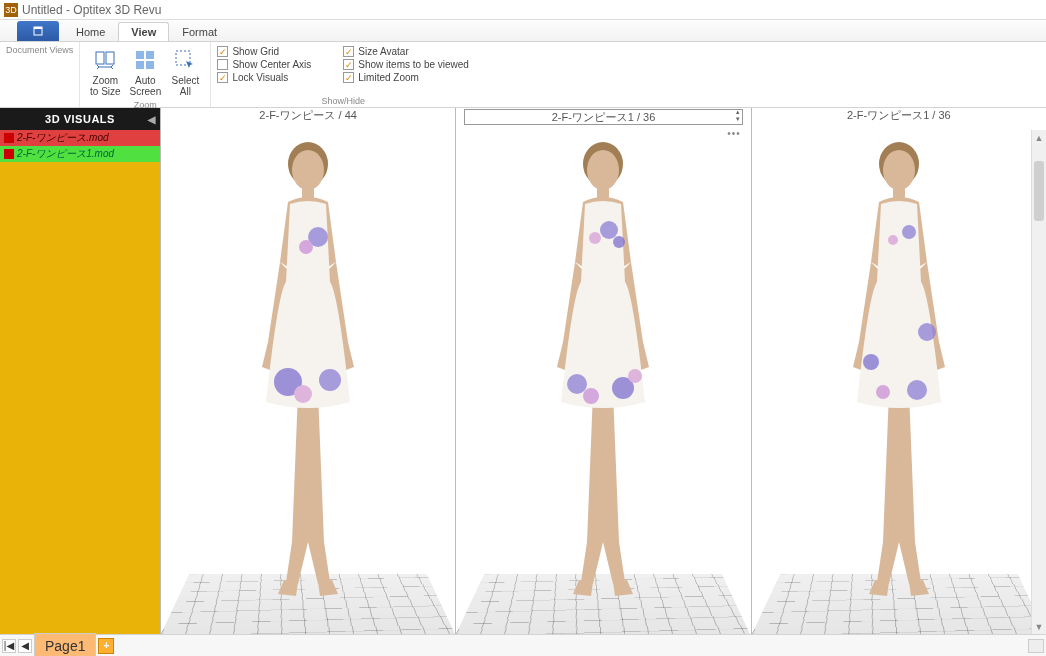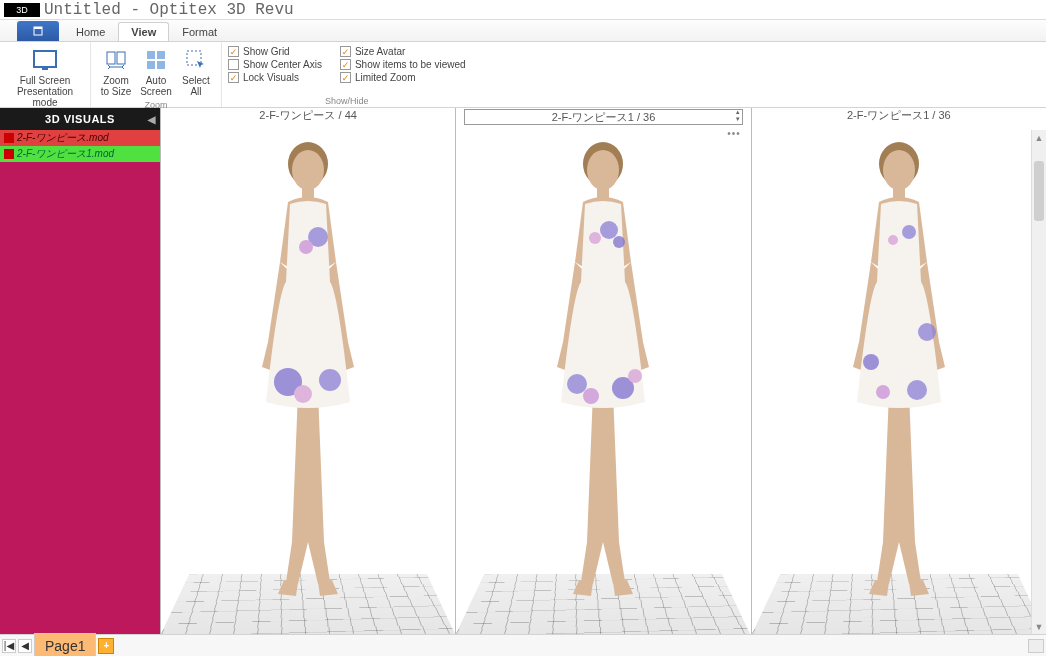--- a/index.html
+++ b/index.html
@@ -1,19 +1,19 @@
 <!DOCTYPE html>
 <html><head>
 <meta charset="utf-8">
 <style>
 * { box-sizing: border-box; margin: 0; padding: 0; font-family: "Segoe UI", Tahoma, sans-serif; }
 body { width: 1046px; height: 656px; background: #fff; overflow: hidden; font-size: 11px; color: #333; }
 .titlebar { height: 20px; background: #fff; border-bottom: 1px solid #ddd; display: flex; align-items: center; padding: 0 4px; gap: 4px; }
-.titlebar .app-icon { width: 36px; height: 14px; background: #000000; display:flex; align-items:center; justify-content:center; color:#fff; font-size:9px; }
-.titlebar .title { font-size: 16px; color: #666; font-family: Liberation Mono, monospace; }
+.titlebar .app-icon { width: 14px; height: 14px; background: #a16207; display:flex; align-items:center; justify-content:center; color:#fff; font-size:9px; }
+.titlebar .title { font-size: 12px; color: #666; }
 
 .tabbar { height: 22px; background: linear-gradient(#fdfdfd,#f2f2f2); display: flex; align-items: flex-end; padding-left: 17px; border-bottom: 1px solid #d3d3d3; }
 .file-btn { width: 42px; height: 20px; background: linear-gradient(#3f76c9,#2c5aa6); border-radius: 3px 3px 0 0; margin-right: 4px; display:flex; align-items:center; justify-content:center; }
 .file-btn svg { width:10px; height:10px; fill:#fff;}
 .tab { padding: 3px 12px; font-size: 11px; color:#444; border:1px solid transparent; border-bottom:none; cursor:pointer; }
 .tab.active { background:#fff; border-color:#d0d0d0; border-radius:3px 3px 0 0;font-weight:bold;}
 
 .ribbon { height: 66px; background:#fff; border-bottom:1px solid #d3d3d3; display:flex; font-size:10px; }
 .ribbon-group { display:flex; flex-direction:column; align-items:center; border-right:1px solid #e6e6e6; padding:2px 6px 1px 6px;}
 .ribbon-group .content { flex:1; display:flex; align-items:flex-start; gap:2px; }
@@ -21,21 +21,21 @@
 .big-btn { display:flex; flex-direction:column; align-items:center; justify-content:flex-start; width:52px; padding:2px 2px; cursor:pointer;}
 .big-btn .ico { width:28px; height:28px; display:flex; align-items:center; justify-content:center; margin-bottom:1px;}
 .big-btn .txt { text-align:center; font-size:10px; line-height:11px; color:#444;}
 .big-btn.narrow{width:38px;}
 .check-col { display:flex; flex-direction:column; gap:2px; padding-top:2px; }
 .check-row { display:flex; align-items:center; gap:4px; white-space:nowrap; font-size:10px; color:#444; }
 .check-row .box { width:11px; height:11px; border:1px solid #999; background:#fff; display:flex; align-items:center; justify-content:center; font-size:9px; color:#e08000; }
 .check-row .box.checked::before{content:"✓";}
 
 .workspace { display:flex; height:526px; }
-.sidebar { width:160px; background:#be185d; display:flex; flex-direction:column; }
+.sidebar { width:160px; background:#eab308; display:flex; flex-direction:column; }
 .sidebar-header { height:22px; background:#1a1a1a; color:#fff; font-weight:bold; font-size:11px; display:flex; align-items:center; justify-content:center; position:relative; letter-spacing:0.5px;}
 .sidebar-header .collapse { position:absolute; right:4px; color:#aaa; font-size:10px; cursor:pointer;}
 .side-item { height:16px; display:flex; align-items:center; padding:0 4px; gap:3px; font-size:10px; color:#333; cursor:pointer;font-style:italic;}
 .side-item.red { background:#e04040; color:#400; }
 .side-item.green { background:#50e040; color:#063; }
 .side-item .flag{width:10px;height:10px;background:#c00;}
 .viewports { flex:1; background:#fff; display:flex; position:relative;}
 .vp { flex:1; position:relative; border-left:1px solid #bbb; background:#fff; overflow:hidden;}
 .vp:first-child{border-left:none;}
 .vp-title { position:absolute; top:0; left:0; right:0; height:18px; text-align:center; font-size:11px; color:#555; background:rgba(255,255,255,0.8);}
@@ -81,31 +81,20 @@
         <rect x="1" y="1" width="8" height="2" fill="#fff"></rect>
       </svg>
   </div>
   <div class="tab">Home</div>
   <div class="tab active">View</div>
   <div class="tab">Format</div>
 </div>
 
 <div class="ribbon">
   <div class="ribbon-group">
-    <div class="content">
-      <div class="big-btn" style="width:78px">
-        <div class="ico">
-          <svg width="26" height="22" viewBox="0 0 26 22">
-              <rect x="2" y="2" width="22" height="16" fill="none" stroke="#3a6fb7" stroke-width="2"></rect>
-              <rect x="10" y="18" width="6" height="3" fill="#3a6fb7"></rect>
-            </svg>
-        </div>
-        <div class="txt"><span>Full Screen</span><br><span>Presentation mode</span></div>
-      </div>
-    </div>
     <div class="label">Document Views</div>
   </div>
 
   <div class="ribbon-group">
     <div class="content">
       <div class="big-btn narrow">
         <div class="ico">
             <svg width="24" height="22" viewBox="0 0 24 22">
               <rect x="3" y="3" width="8" height="12" fill="none" stroke="#3a6fb7"></rect>
               <rect x="13" y="3" width="8" height="12" fill="none" stroke="#3a6fb7"></rect>
@@ -133,21 +122,21 @@
               <path d="M12 12 l7 3 l-3 1 l-1 3 z" fill="#3a6fb7"></path>
             </svg>
           </div>
         <div class="txt"><span>Select</span><br><span>All</span></div>
       </div>
     </div>
     <div class="label">Zoom</div>
   </div>
 
   <div class="ribbon-group" style="border-right:none">
-    <div class="content" style="gap:18px">
+    <div class="content" style="gap:32px">
       <div class="check-col">
         <label class="check-row">
             <span class="box checked"></span>
             <span>Show Grid</span>
           </label>
         <label class="check-row">
             <span class="box"></span>
             <span>Show Center Axis</span>
           </label>
         <label class="check-row">

